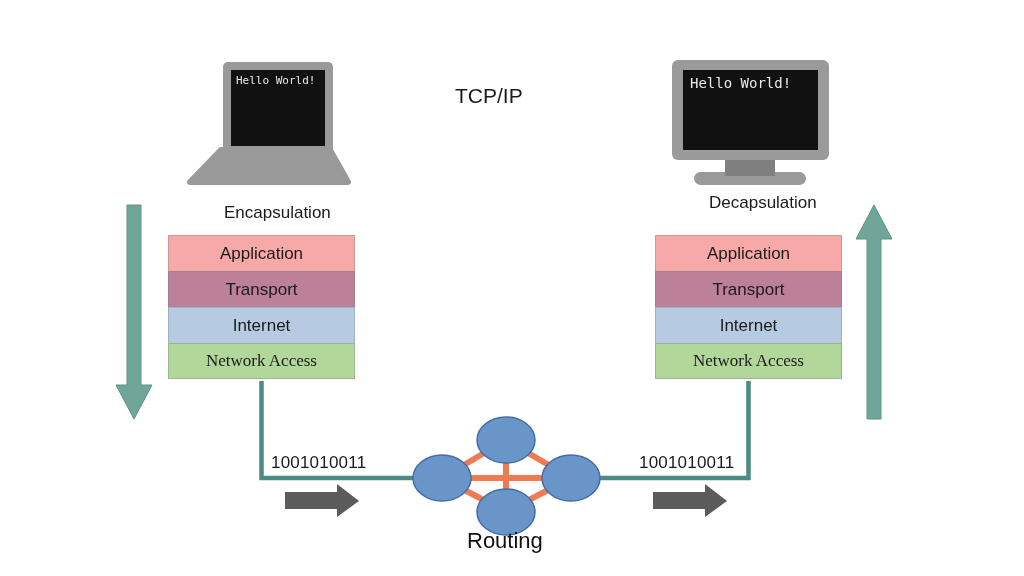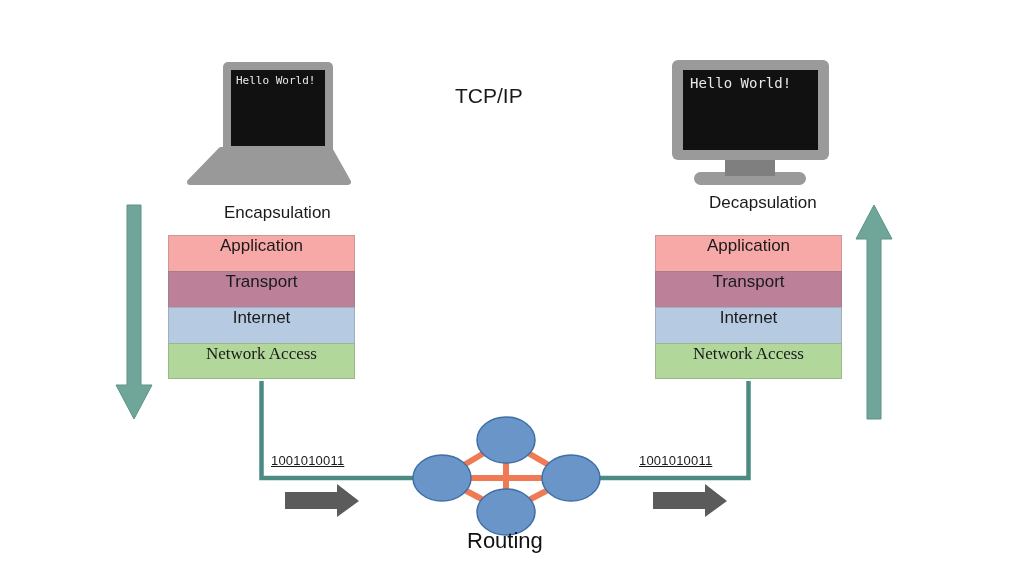--- a/index.html
+++ b/index.html
@@ -4,27 +4,27 @@
 <style>
   html,body{margin:0;padding:0;background:#ffffff;}
   body{width:1024px;height:576px;overflow:hidden;
        font-family:"Liberation Sans",sans-serif;color:#111;}
   #stage{position:relative;width:1006px;height:576px;}
   #svg-layer{position:absolute;left:0;top:0;width:1024px;height:576px;}
 
   .txt{position:absolute;white-space:nowrap;}
   .title{font-size:21px;color:#1a1a1a;}
   .caption{font-size:17px;color:#1a1a1a;margin-left:28px;}
-  .binary{font-size:13px;color:#1a1a1a;letter-spacing:0.2px;text-decoration:underline;}
+  .binary{font-size:17px;color:#1a1a1a;letter-spacing:0.2px;}
   .routing-label{font-size:22px;color:#111;}
   .screen-text{position:absolute;font-family:"DejaVu Sans Mono","Liberation Mono",monospace;
                color:#e9e9e9;white-space:pre;}
 
   .stack{position:absolute;width:187px;}
-  .layer{height:36px;display:flex;align-items:flex-start;justify-content:center;
+  .layer{height:36px;display:flex;align-items:center;justify-content:center;
          font-size:17px;color:#1a1a1a;box-sizing:border-box;
          border:1px solid rgba(120,120,120,.35);border-bottom:none;}
   .layer:last-child{border-bottom:1px solid rgba(120,120,120,.35);font-family:Liberation Serif, serif;}
 </style>
 </head>
 <body>
 
 <div id="stage">
 
   <svg id="svg-layer" viewBox="0 0 1024 576">

